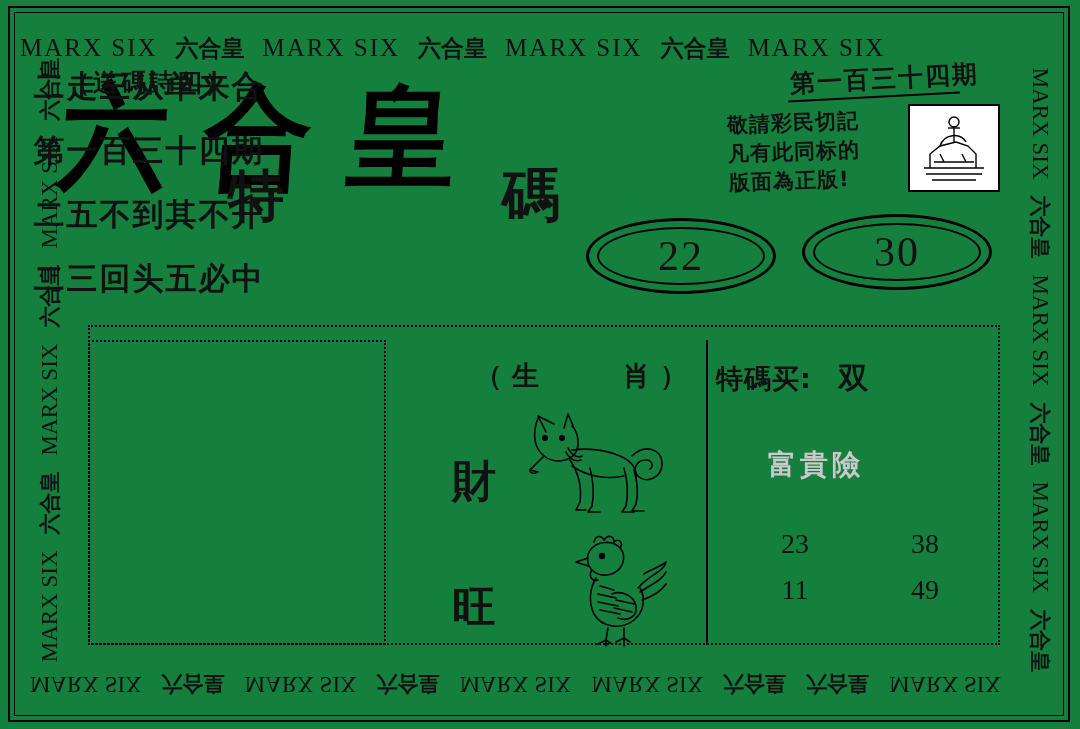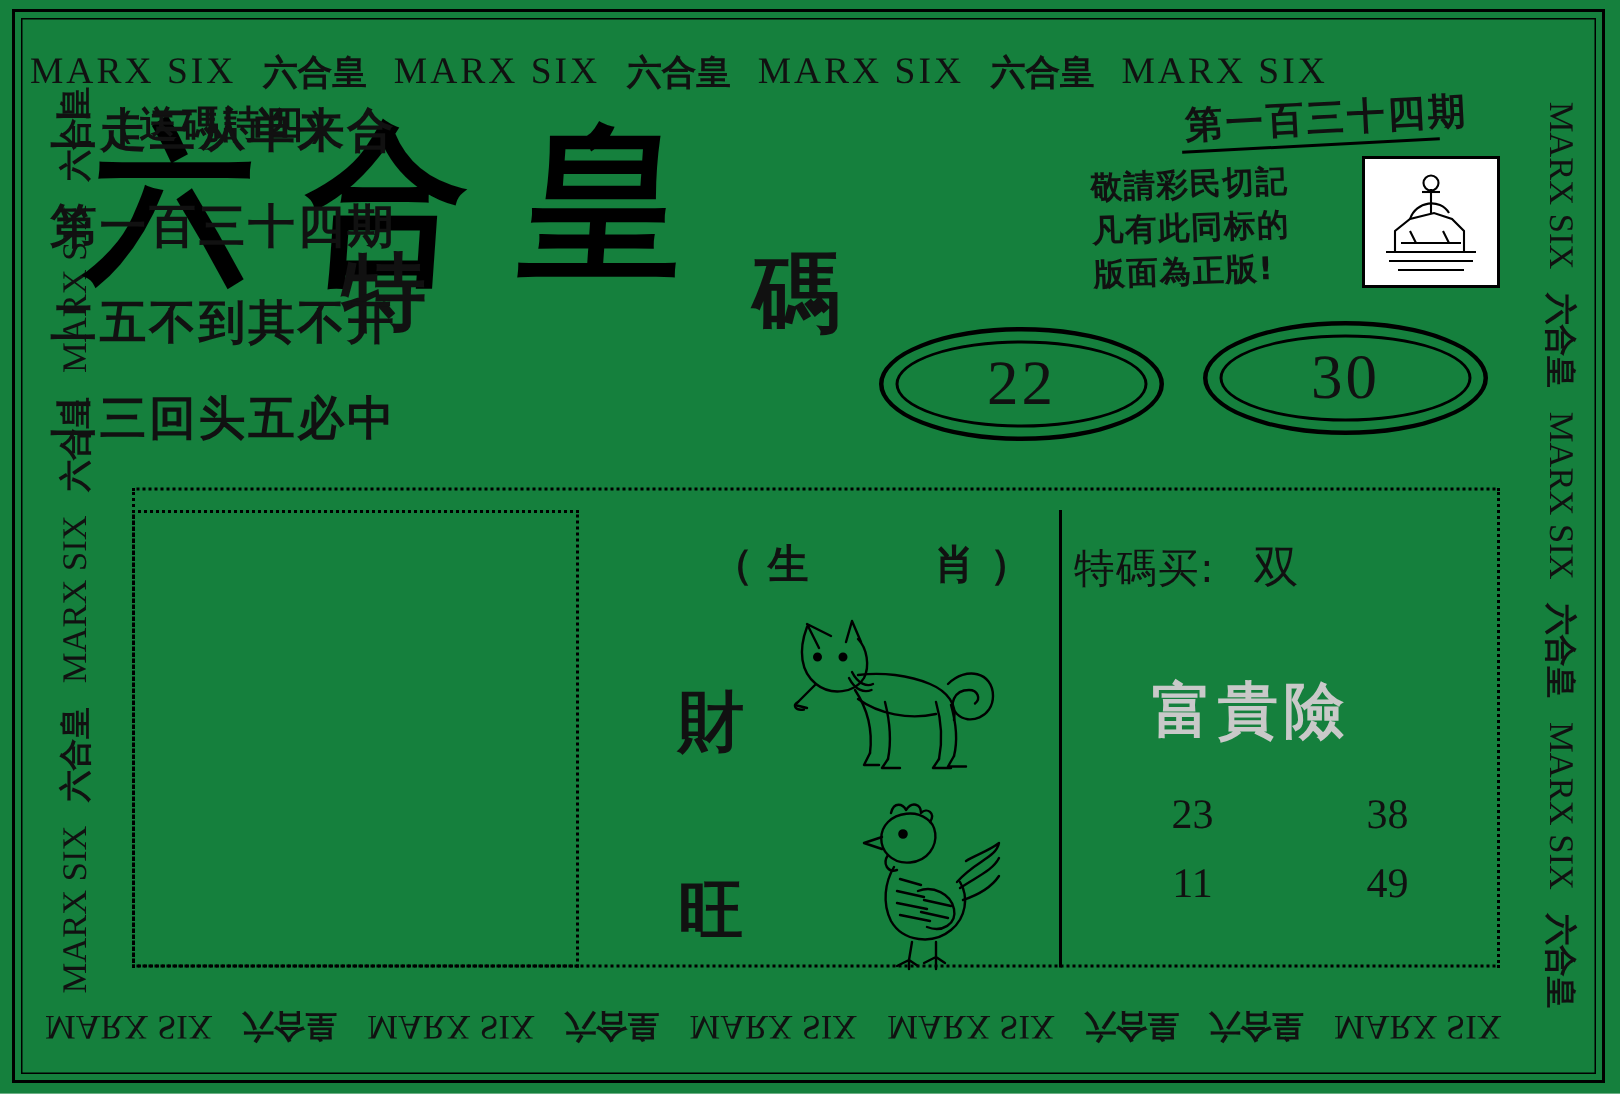--- a/index.html
+++ b/index.html
@@ -330,32 +330,32 @@
     width: 294px;
     height: 305px;
     border-left: 2px solid #000;
     box-sizing: border-box;
   }
   .bet-line {
     position: absolute;
     left: 716px;
     top: 358px;
     font-family: "DejaVu Sans", sans-serif;
-    font-weight: normal;
+    font-weight: bold;
     font-size: 27px;
     letter-spacing: 1px;
     text-align: right;
   }
   .ghost-text {
     position: absolute;
     left: 768px;
     top: 446px;
     font-family: "DejaVu Sans", sans-serif;
     font-weight: bold;
-    font-size: 40px;
+    font-size: 28px;
     letter-spacing: 4px;
     color: #c9c9c9;
   }
   .num-grid {
     position: absolute;
     left: 740px;
     top: 528px;
     width: 240px;
   }
   .num-grid .row {

